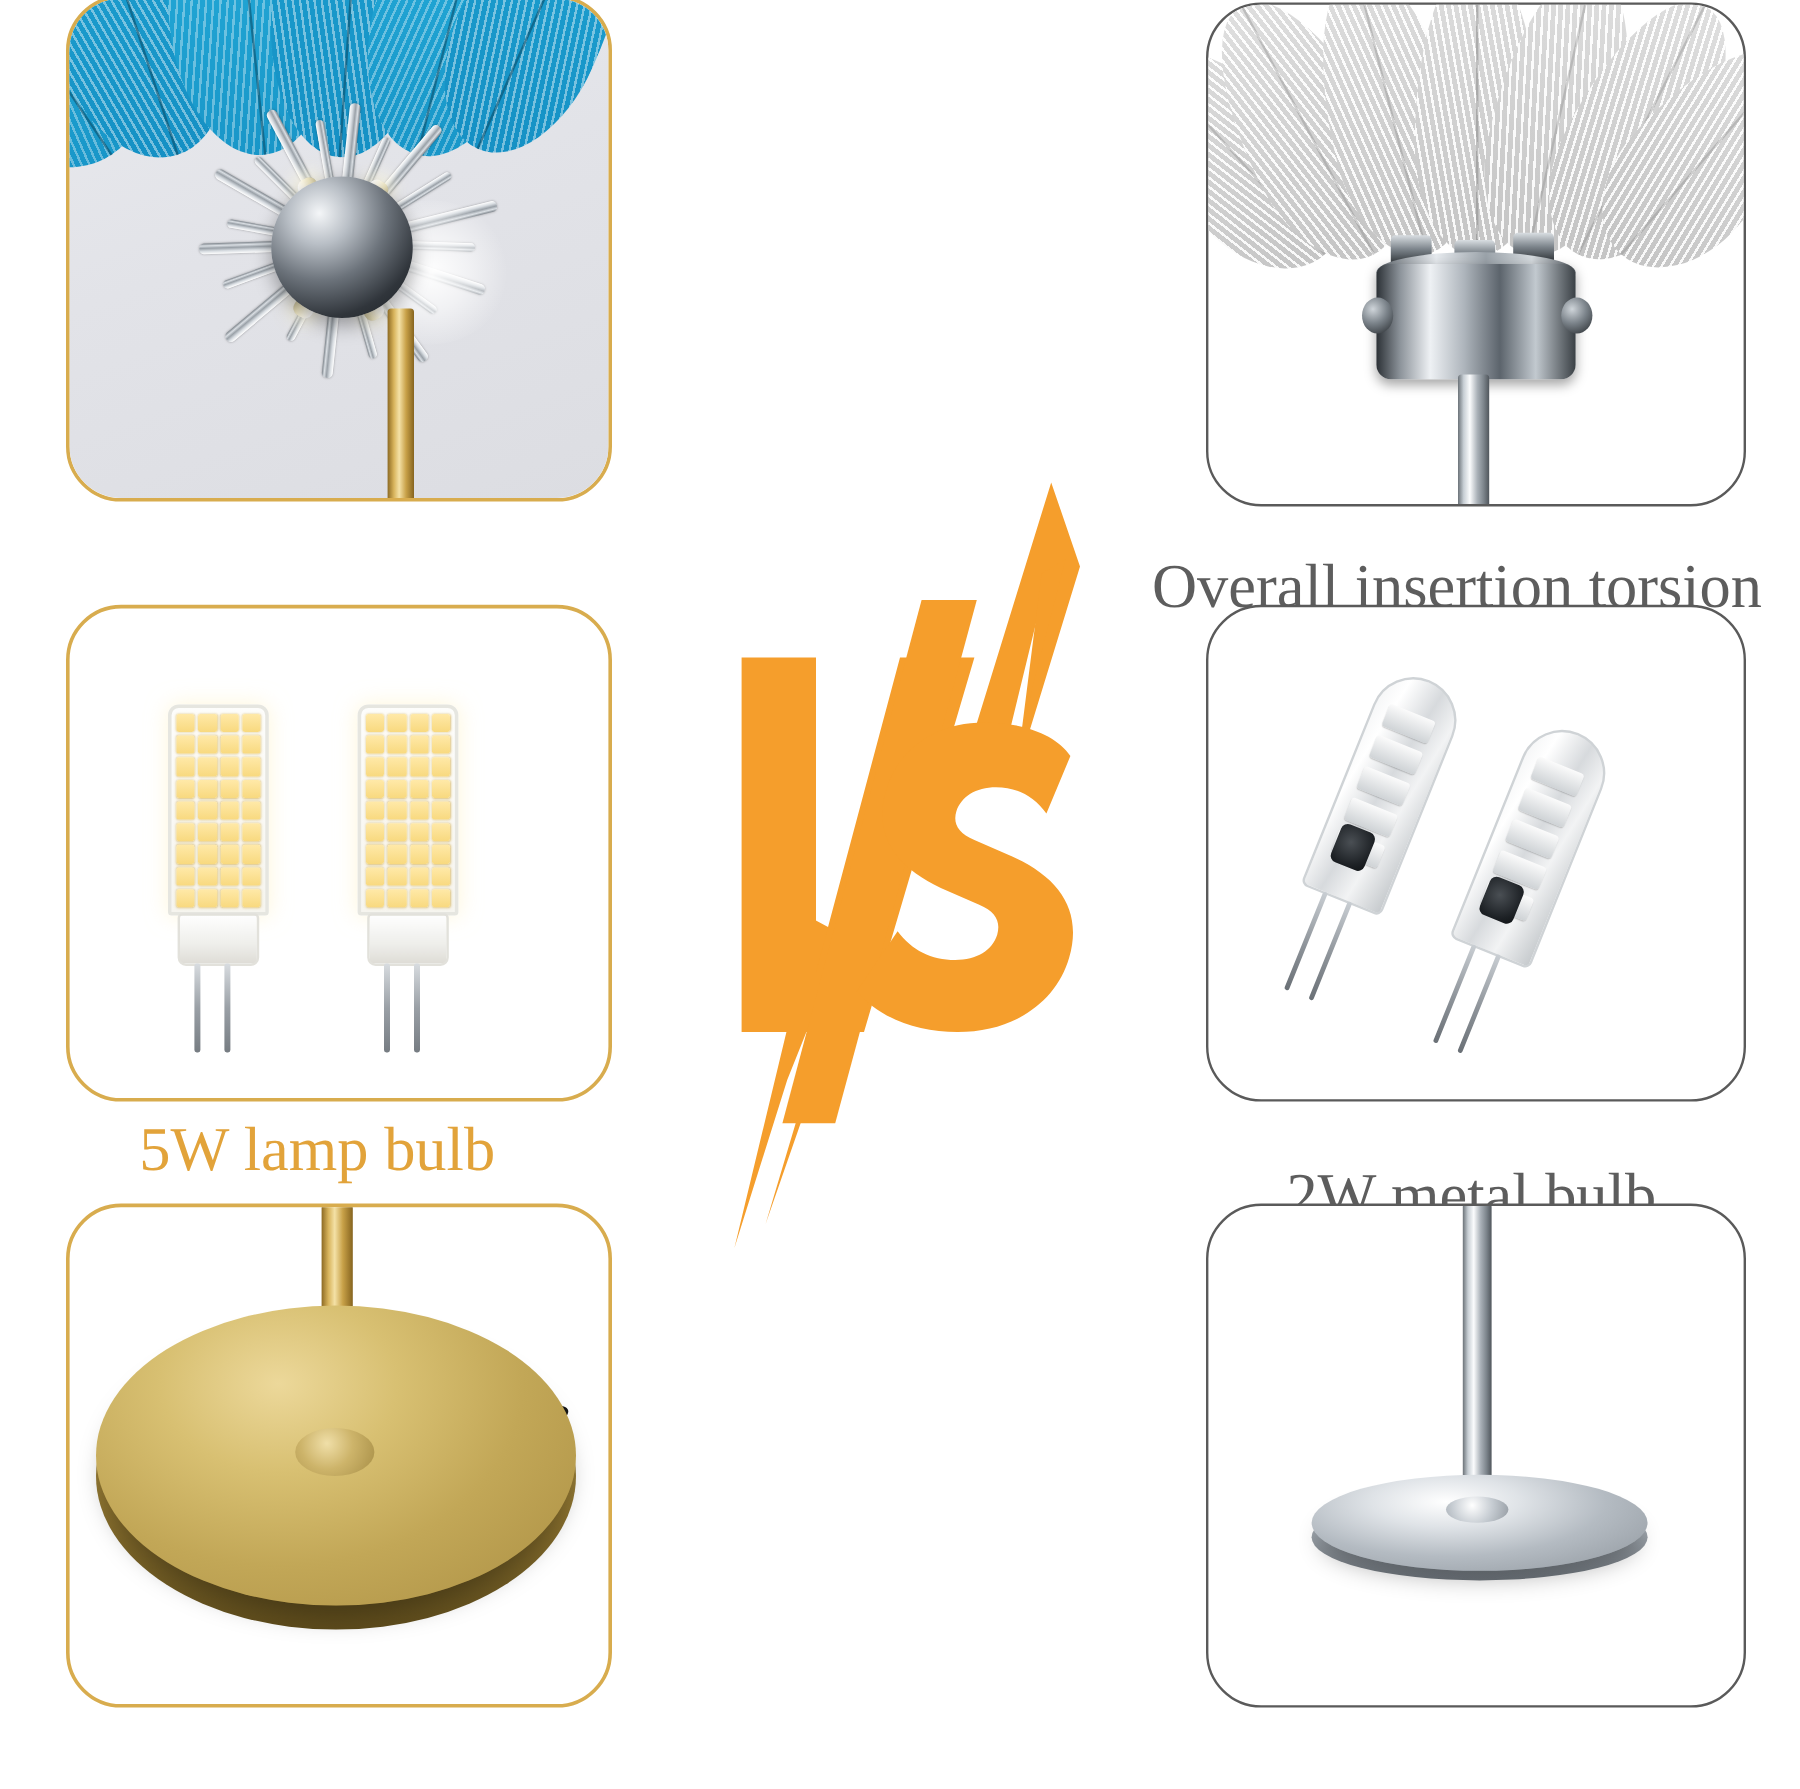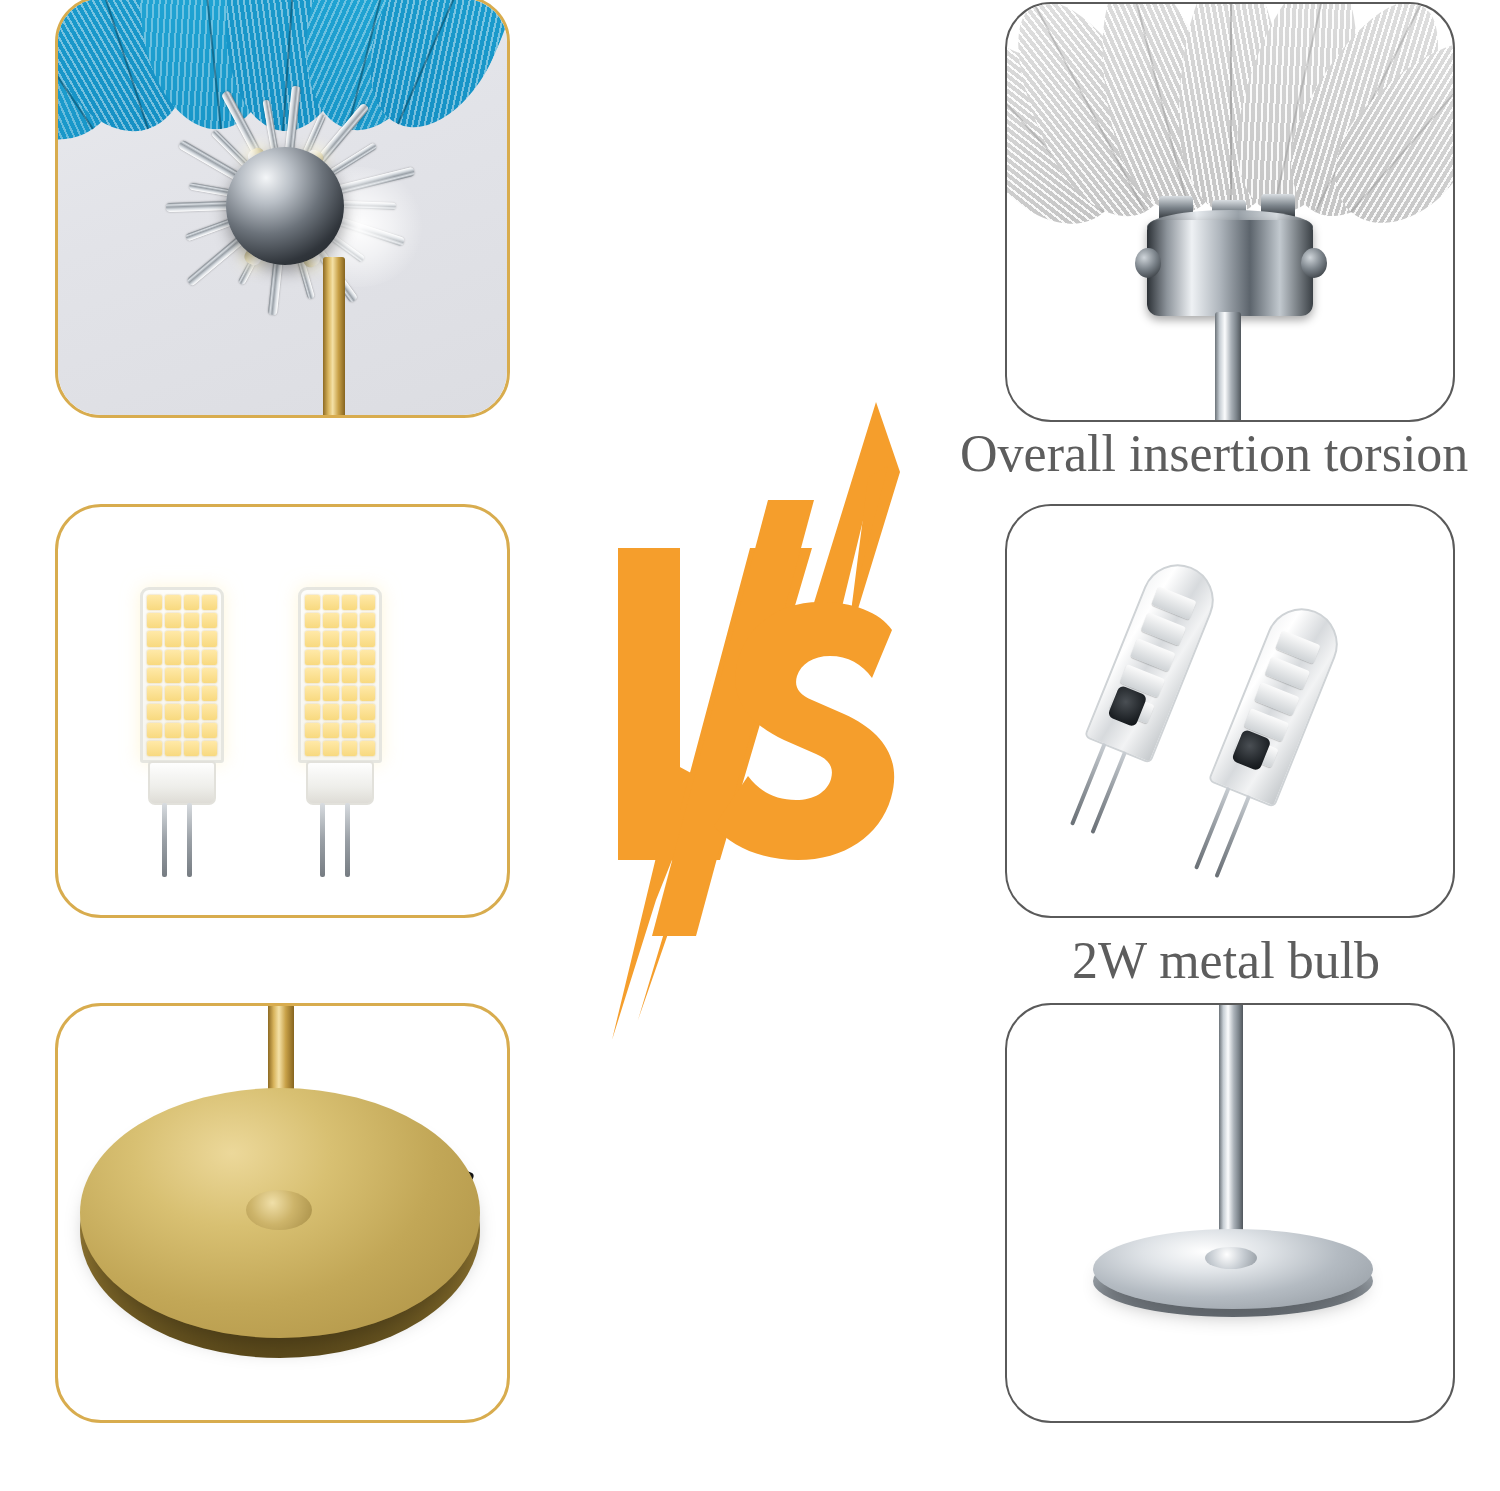--- a/index.html
+++ b/index.html
@@ -8,21 +8,21 @@
 
   .stage{position:absolute;inset:0;width:1500px;height:1491px;background:#fff;}
 
   
   .card{position:absolute;border-radius:46px;box-sizing:border-box;overflow:hidden;background:#fff;}
   .card.gold{border:3px solid #D8AC4E;}
   .card.grey{border:2px solid #5a5a5a;}
 
   .caption{position:absolute;white-space:nowrap;line-height:1;}
   .caption.gold{color:#E2A33A;}
-  .caption.grey{color:#5d5d5d;}
+  .caption.grey{color:#5d5d5d;margin-top:36px;}
 
   
   #card-head-left{left:55px;top:-4px;width:455px;height:422px;}
   .photo-grey-bg{position:absolute;inset:0;
       background:linear-gradient(160deg,#e9eaee 0%,#e2e3e8 45%,#dcdde2 100%);}
   .feather-cluster{position:absolute;pointer-events:none;}
   .fq{position:absolute;transform-origin:50% 100%;border-radius:48% 48% 50% 50%/62% 62% 38% 38%;}
   .fq.teal{background:
         repeating-linear-gradient(78deg,rgba(255,255,255,.42) 0 2px,rgba(255,255,255,0) 2px 6px),
         linear-gradient(180deg,#1fa6d6 0%,#1b9ccd 40%,#1590c4 100%);}
@@ -320,20 +320,21 @@
             <i></i>
             <i></i>
             <i></i>
         </div>
       </div>
       <div class="base"></div>
       <div class="pin" style="left:26%;"></div>
       <div class="pin" style="left:56%;"></div>
     </div>
   </div>
+  <div class="caption gold cap-2l">5W lamp bulb</div>
 
   <div class="card grey" id="card-bulb-right">
     <div class="g4cap" style="left:92px;top:50px;width:72px;height:300px;transform:rotate(22deg);">
       <div class="body">
         <span style="top:28px;"></span>
           <span style="top:56px;"></span>
           <span style="top:84px;"></span>
         <span style="top:112px;"></span>
           <span style="top:140px;"></span>
         <i class="dark"></i>

